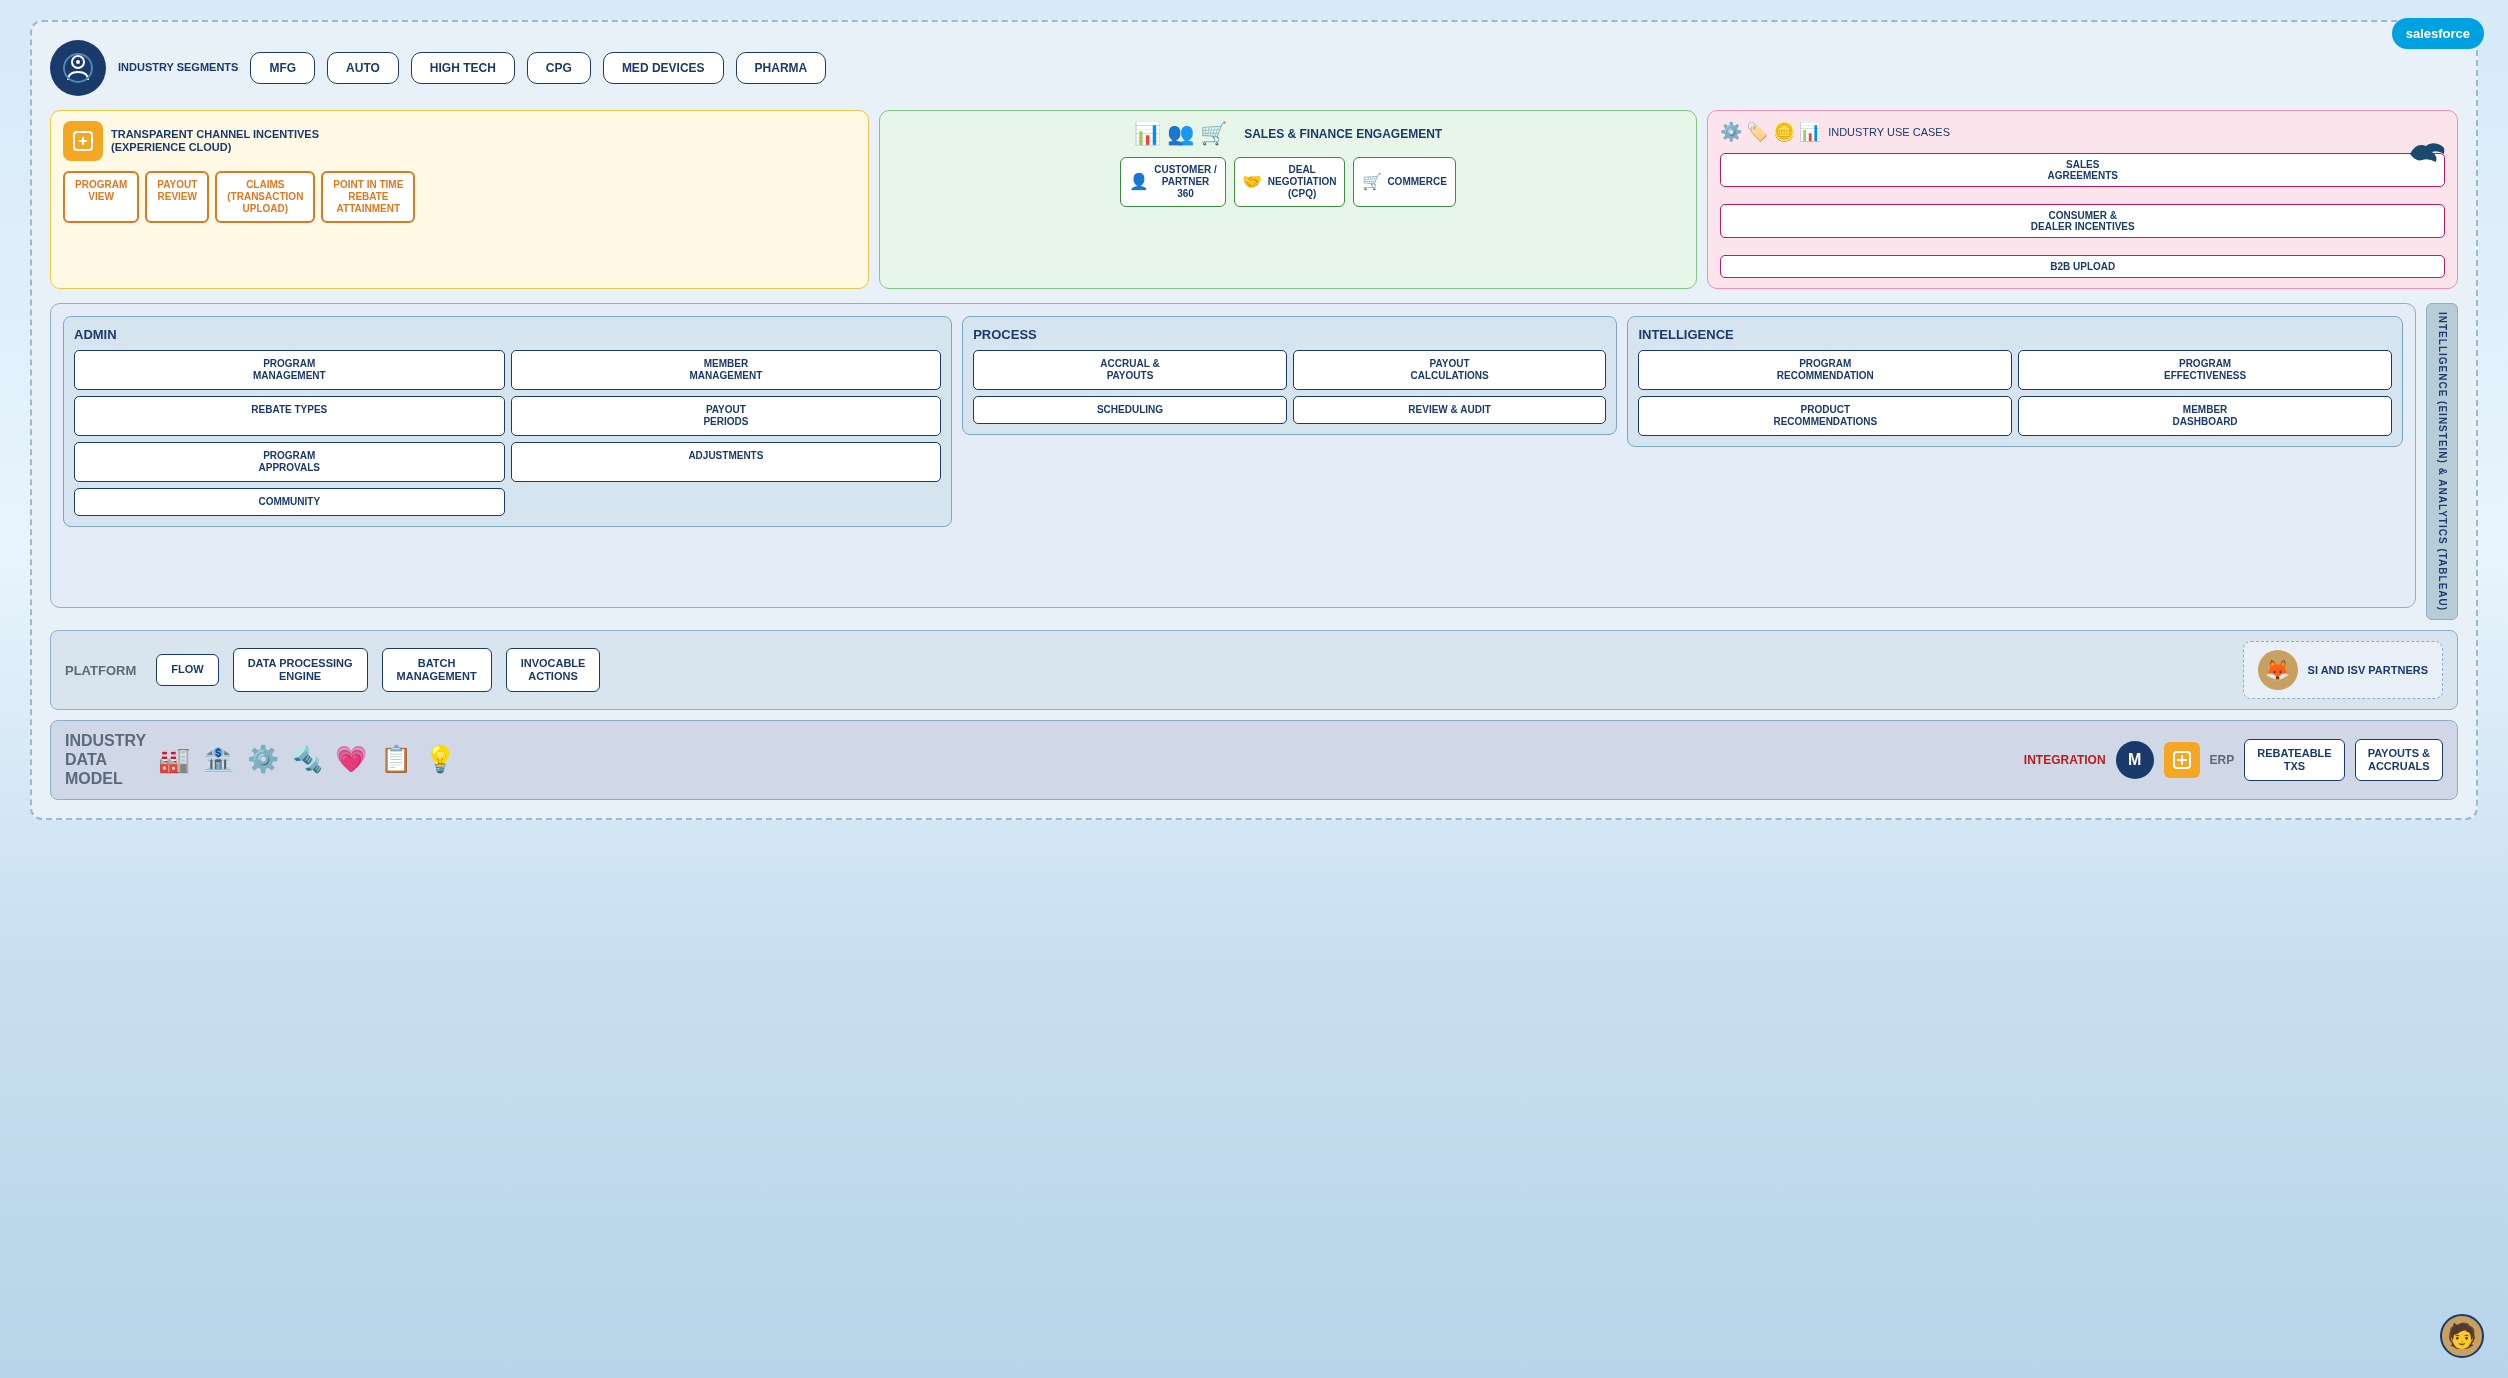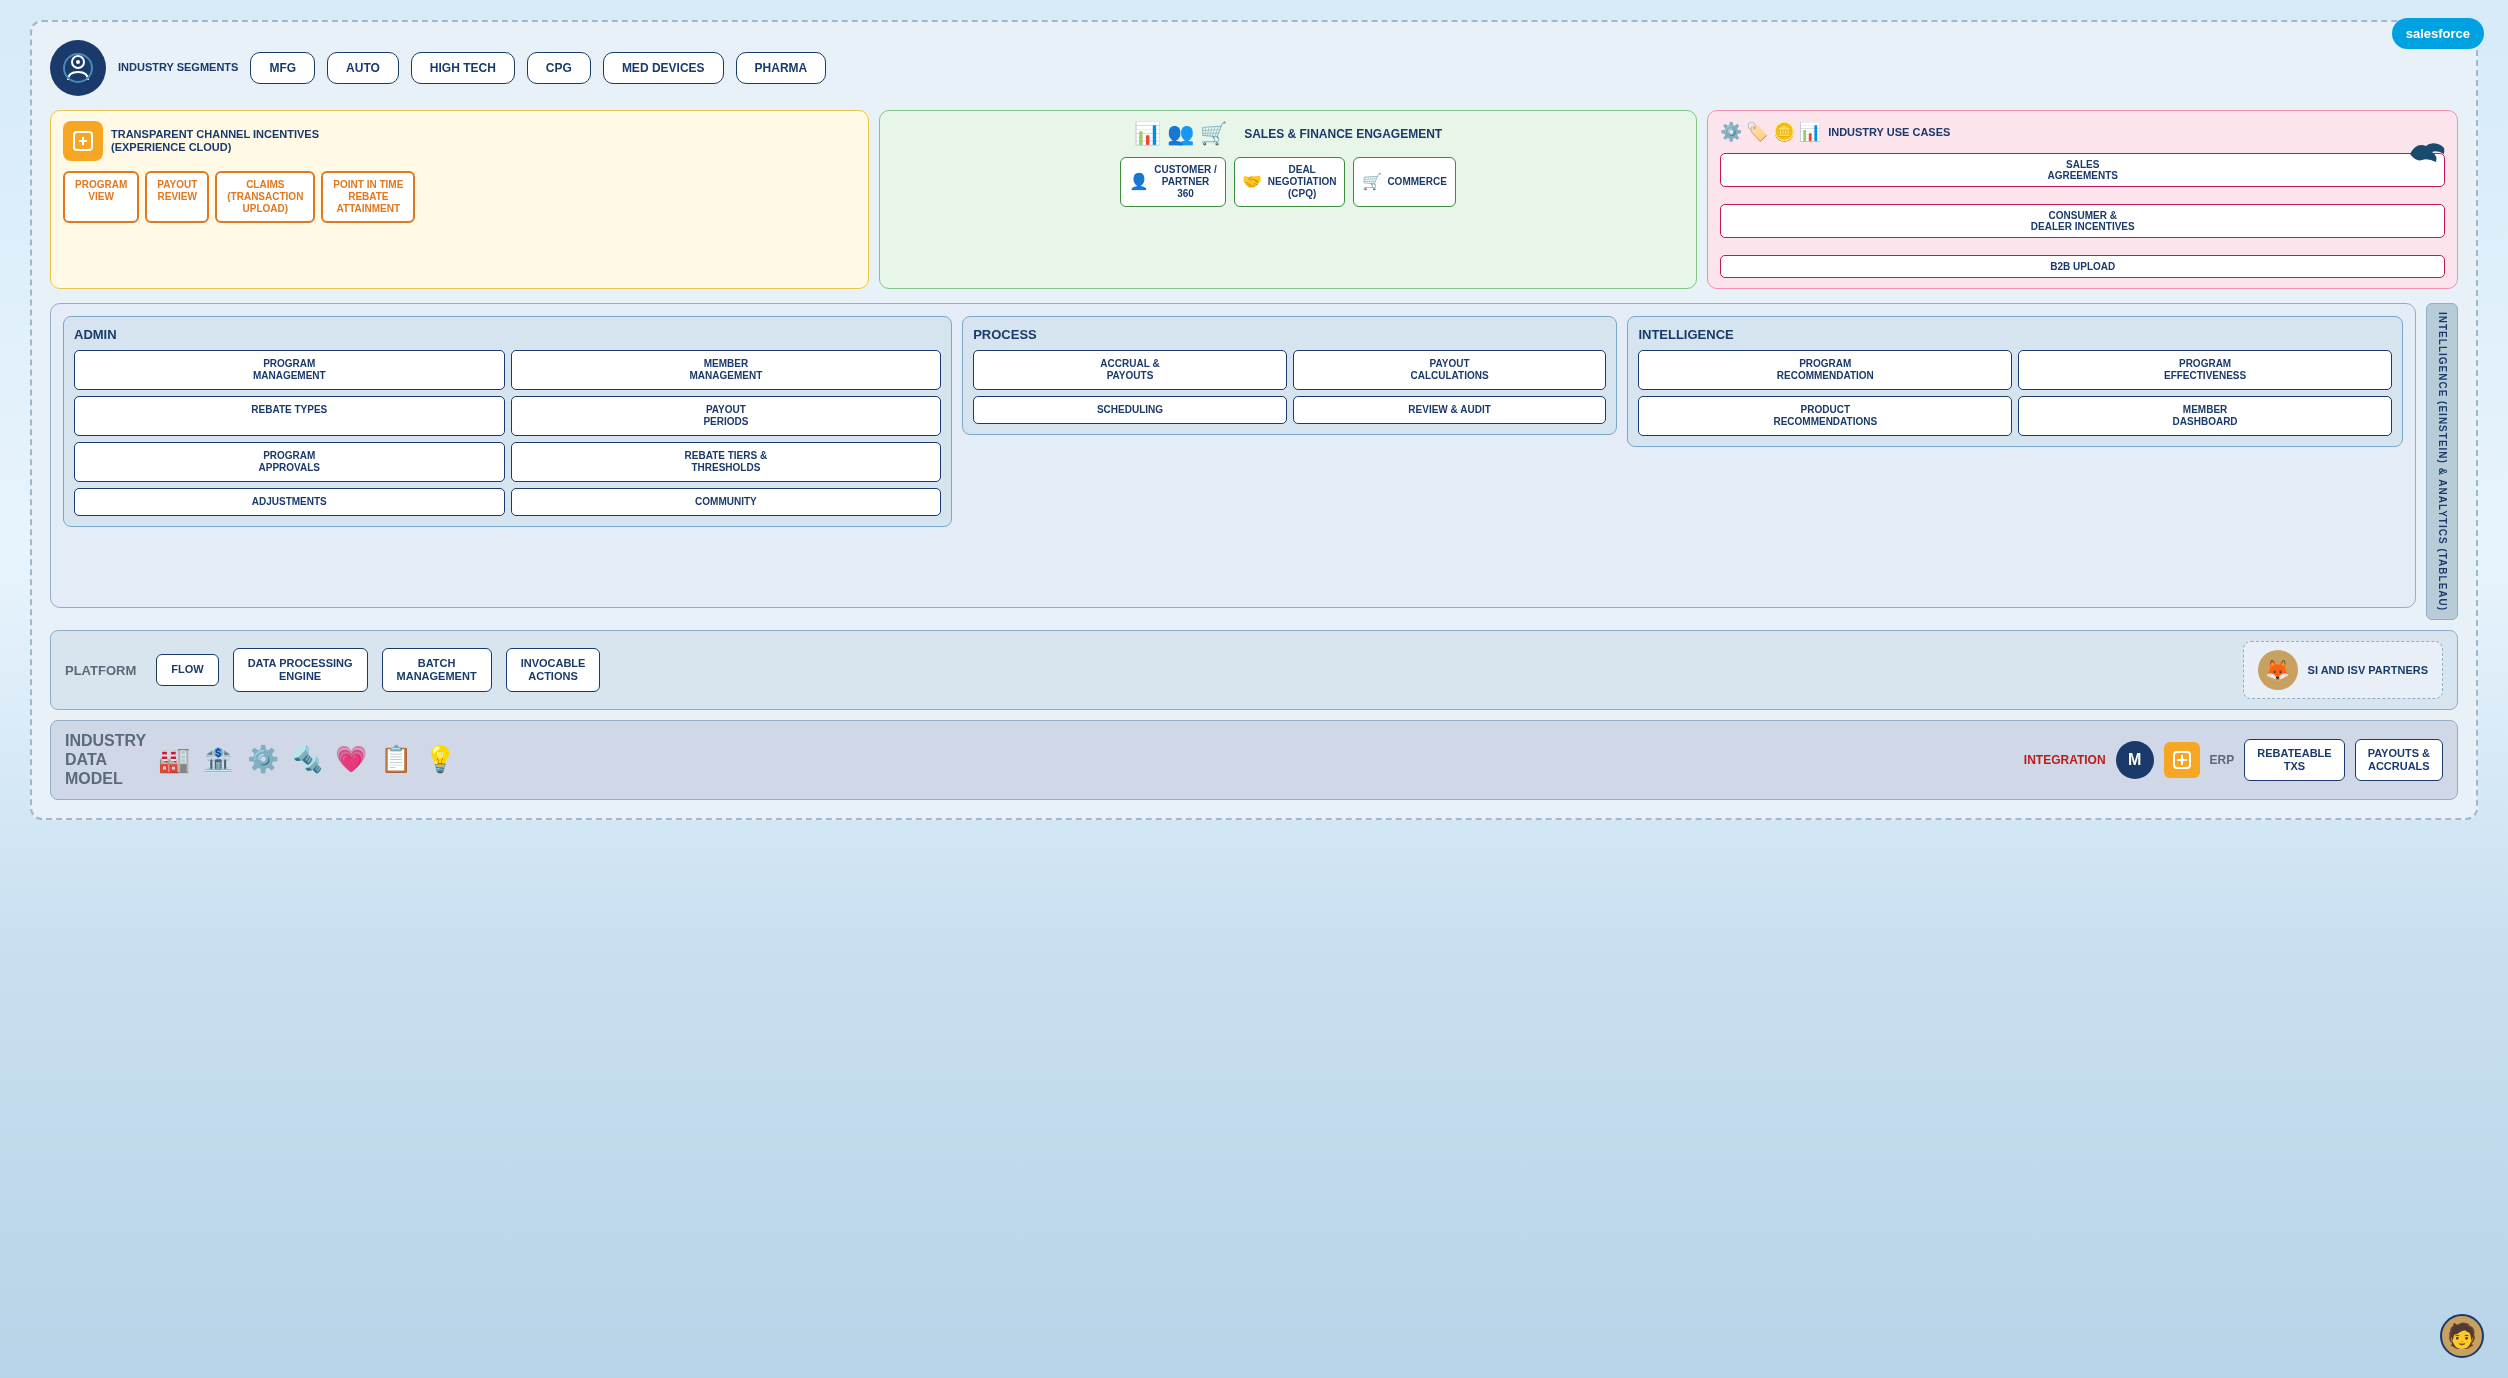--- a/index.html
+++ b/index.html
@@ -201,21 +201,21 @@
     }
     .iuc-icons {
       display: flex;
       gap: 4px;
     }
     .iuc-icon {
       font-size: 18px;
     }
     .iuc-title {
       font-size: 11px;
-      font-weight: bold;
+      font-weight: normal;
       color: #1a3a6b;
       text-transform: uppercase;
     }
     .iuc-pills {
       display: flex;
       flex-direction: column;
       gap: 17px;
     }
     .iuc-pill {
       border: 1.5px solid #c2185b;
@@ -555,21 +555,20 @@
       <div class="rebate-inner">
 
         <div class="admin-section">
           <div class="section-title">ADMIN</div>
           <div class="grid-2">
             <div class="grid-item">PROGRAM<br>MANAGEMENT</div>
             <div class="grid-item">MEMBER<br>MANAGEMENT</div>
             <div class="grid-item">REBATE TYPES</div>
             <div class="grid-item">PAYOUT<br>PERIODS</div>
             <div class="grid-item">PROGRAM<br>APPROVALS</div>
-            <div class="grid-item">REBATE TIERS &amp;<br>THRESHOLDS</div>
             <div class="grid-item">ADJUSTMENTS</div>
             <div class="grid-item">COMMUNITY</div>
           </div>
         </div>
 
         <div class="process-section">
           <div class="section-title">PROCESS</div>
           <div class="grid-2">
             <div class="grid-item">ACCRUAL &amp;<br>PAYOUTS</div>
             <div class="grid-item">PAYOUT<br>CALCULATIONS</div>

